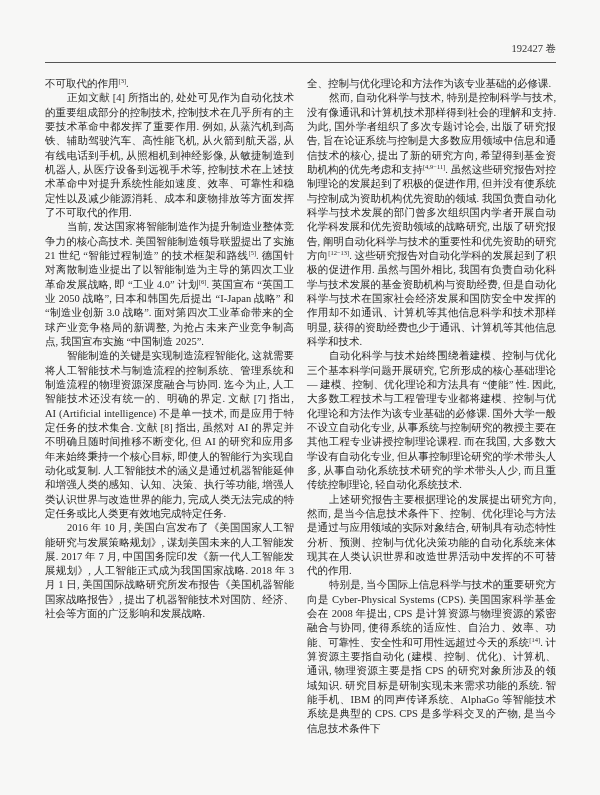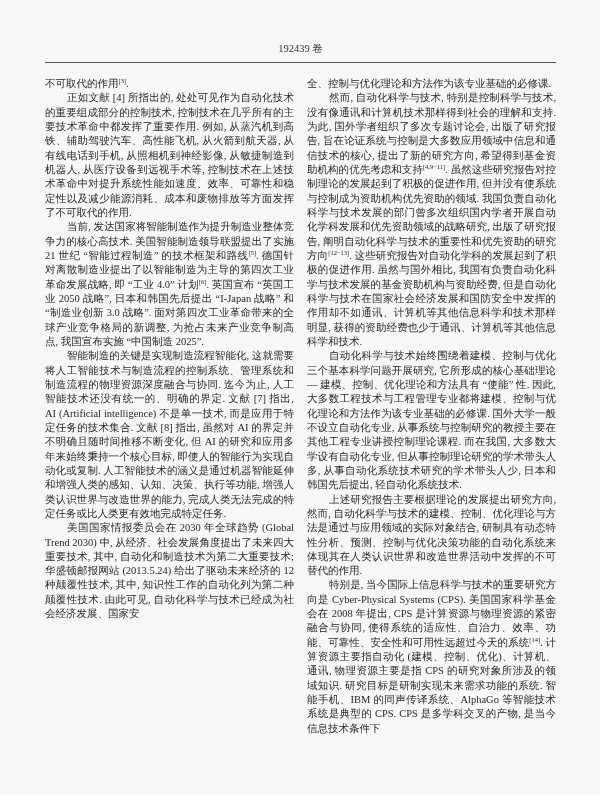--- a/index.html
+++ b/index.html
@@ -10,21 +10,21 @@
     color: #2b2b2b;
     overflow: hidden;
   }
   .page {
     box-sizing: border-box;
     width: 600px; height: 795px;
     padding: 42px 44px 0 45px;
   }
   .page-header {
     display: flex;
-    justify-content: center;
+    justify-content: flex-end;
     align-items: baseline;
     font-size: 10.5px;
     color: #333;
   }
   .journal-title {
     word-spacing: 26px;
     letter-spacing: 1px;
   }
   .header-rule {
     border: none;
@@ -50,32 +50,32 @@
     line-height: 0;
     vertical-align: super;
   }
 </style>
 </head>
 <body>
 
 <div class="page">
   <header class="page-header">
     <span>1924</span>
-    <span>39 卷</span>
+    <span>27 卷</span>
   </header>
   <hr class="header-rule">
   <main class="columns">
     <div class="col" id="col-left">
         <p>不可取代的作用<sup>[3]</sup>.</p>
         <p class="indent">正如文献 [4] 所指出的, 处处可见作为自动化技术的重要组成部分的控制技术, 控制技术在几乎所有的主要技术革命中都发挥了重要作用. 例如, 从蒸汽机到高铁、辅助驾驶汽车、高性能飞机, 从火箭到航天器, 从有线电话到手机, 从照相机到神经影像, 从敏捷制造到机器人, 从医疗设备到远视手术等, 控制技术在上述技术革命中对提升系统性能如速度、效率、可靠性和稳定性以及减少能源消耗、成本和废物排放等方面发挥了不可取代的作用.</p>
         <p class="indent">当前, 发达国家将智能制造作为提升制造业整体竞争力的核心高技术. 美国智能制造领导联盟提出了实施 21 世纪 “智能过程制造” 的技术框架和路线<sup>[5]</sup>. 德国针对离散制造业提出了以智能制造为主导的第四次工业革命发展战略, 即 “工业 4.0” 计划<sup>[6]</sup>. 英国宣布 “英国工业 2050 战略”, 日本和韩国先后提出 “I-Japan 战略” 和 “制造业创新 3.0 战略”. 面对第四次工业革命带来的全球产业竞争格局的新调整, 为抢占未来产业竞争制高点, 我国宣布实施 “中国制造 2025”.</p>
         <p class="indent">智能制造的关键是实现制造流程智能化, 这就需要将人工智能技术与制造流程的控制系统、管理系统和制造流程的物理资源深度融合与协同. 迄今为止, 人工智能技术还没有统一的、明确的界定. 文献 [7] 指出, AI (Artificial intelligence) 不是单一技术, 而是应用于特定任务的技术集合. 文献 [8] 指出, 虽然对 AI 的界定并不明确且随时间推移不断变化, 但 AI 的研究和应用多年来始终秉持一个核心目标, 即使人的智能行为实现自动化或复制. 人工智能技术的涵义是通过机器智能延伸和增强人类的感知、认知、决策、执行等功能, 增强人类认识世界与改造世界的能力, 完成人类无法完成的特定任务或比人类更有效地完成特定任务.</p>
-        <p class="indent">美国国家情报委员会在 2030 年全球趋势 (Global Trend 2030) 中, 从经济、社会发展角度提出了未来四大重要技术, 其中, 自动化和制造技术为第二大重要技术; 华盛顿邮报网站 (2013.5.24) 给出了驱动未来经济的 12 种颠覆性技术, 其中, 知识性工作的自动化列为第二种颠覆性技术. 由此可见, 自动化科学与技术已经成为社会经济发展、国家安</p>
+        <p class="indent">2016 年 10 月, 美国白宫发布了《美国国家人工智能研究与发展策略规划》, 谋划美国未来的人工智能发展. 2017 年 7 月, 中国国务院印发《新一代人工智能发展规划》, 人工智能正式成为我国国家战略. 2018 年 3 月 1 日, 美国国际战略研究所发布报告《美国机器智能国家战略报告》, 提出了机器智能技术对国防、经济、社会等方面的广泛影响和发展战略.</p>
       </div>
     <div class="col" id="col-right">
         <p>全、控制与优化理论和方法作为该专业基础的必修课.</p>
         <p class="indent">然而, 自动化科学与技术, 特别是控制科学与技术, 没有像通讯和计算机技术那样得到社会的理解和支持. 为此, 国外学者组织了多次专题讨论会, 出版了研究报告, 旨在论证系统与控制是大多数应用领域中信息和通信技术的核心, 提出了新的研究方向, 希望得到基金资助机构的优先考虑和支持<sup>[4,9−11]</sup>. 虽然这些研究报告对控制理论的发展起到了积极的促进作用, 但并没有使系统与控制成为资助机构优先资助的领域. 我国负责自动化科学与技术发展的部门曾多次组织国内学者开展自动化学科发展和优先资助领域的战略研究, 出版了研究报告, 阐明自动化科学与技术的重要性和优先资助的研究方向<sup>[12−13]</sup>. 这些研究报告对自动化学科的发展起到了积极的促进作用. 虽然与国外相比, 我国有负责自动化科学与技术发展的基金资助机构与资助经费, 但是自动化科学与技术在国家社会经济发展和国防安全中发挥的作用却不如通讯、计算机等其他信息科学和技术那样明显, 获得的资助经费也少于通讯、计算机等其他信息科学和技术.</p>
-        <p class="indent">自动化科学与技术始终围绕着建模、控制与优化三个基本科学问题开展研究, 它所形成的核心基础理论 — 建模、控制、优化理论和方法具有 “使能” 性. 因此, 大多数工程技术与工程管理专业都将建模、控制与优化理论和方法作为该专业基础的必修课. 国外大学一般不设立自动化专业, 从事系统与控制研究的教授主要在其他工程专业讲授控制理论课程. 而在我国, 大多数大学设有自动化专业, 但从事控制理论研究的学术带头人多, 从事自动化系统技术研究的学术带头人少, 日本和韩国先后提出, 轻自动化系统技术.</p>
-        <p class="indent">上述研究报告主要根据理论的发展提出研究方向, 然而, 自动化科学与技术的建模、控制、优化理论与方法是通过与应用领域的实际对象结合, 研制具有动态特性分析、预测、控制与优化决策功能的自动化系统来体现其在人类认识世界和改造世界活动中发挥的不可替代的作用.</p>
+        <p class="indent">自动化科学与技术始终围绕着建模、控制与优化三个基本科学问题开展研究, 它所形成的核心基础理论 — 建模、控制、优化理论和方法具有 “使能” 性. 因此, 大多数工程技术与工程管理专业都将建模、控制与优化理论和方法作为该专业基础的必修课. 国外大学一般不设立自动化专业, 从事系统与控制研究的教授主要在其他工程专业讲授控制理论课程. 而在我国, 大多数大学设有自动化专业, 但从事控制理论研究的学术带头人多, 从事自动化系统技术研究的学术带头人少, 而且重传统控制理论, 轻自动化系统技术.</p>
+        <p class="indent">上述研究报告主要根据理论的发展提出研究方向, 然而, 是当今信息技术条件下、控制、优化理论与方法是通过与应用领域的实际对象结合, 研制具有动态特性分析、预测、控制与优化决策功能的自动化系统来体现其在人类认识世界和改造世界活动中发挥的不可替代的作用.</p>
         <p class="indent">特别是, 当今国际上信息科学与技术的重要研究方向是 Cyber-Physical Systems (CPS). 美国国家科学基金会在 2008 年提出, CPS 是计算资源与物理资源的紧密融合与协同, 使得系统的适应性、自治力、效率、功能、可靠性、安全性和可用性远超过今天的系统<sup>[14]</sup>. 计算资源主要指自动化 (建模、控制、优化)、计算机、通讯, 物理资源主要是指 CPS 的研究对象所涉及的领域知识. 研究目标是研制实现未来需求功能的系统. 智能手机、IBM 的同声传译系统、AlphaGo 等智能技术系统是典型的 CPS. CPS 是多学科交叉的产物, 是当今信息技术条件下</p>
       </div>
   </main>
 </div>
 
 </body></html>

